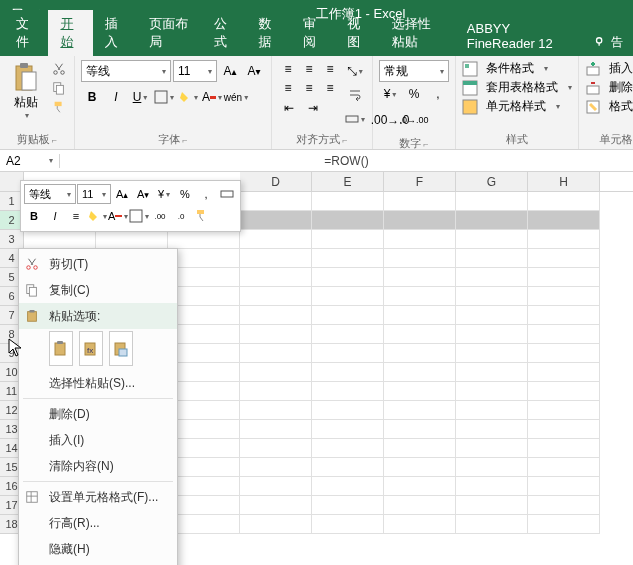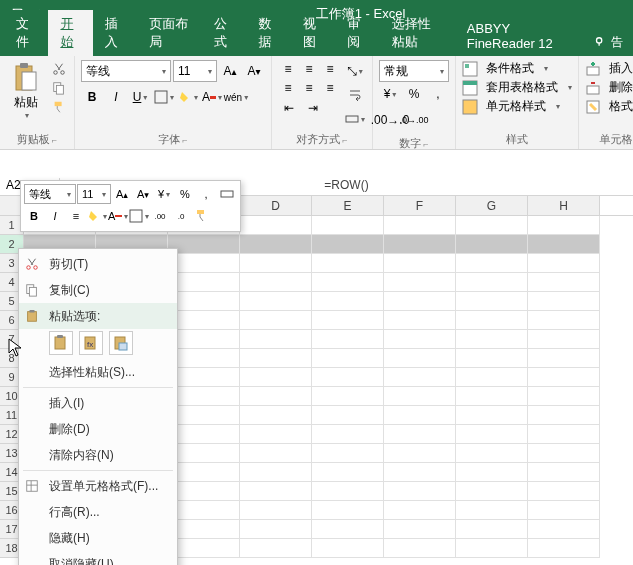--- a/index.html
+++ b/index.html
@@ -36,21 +36,21 @@
 .drop-tri { font-size: 8px; color: #666; margin-left: 2px; }
 .align-grid { display: grid; grid-template-columns: repeat(3, 20px); gap: 1px; }
 .align-cell { width: 20px; height: 18px; display: flex; align-items: center; justify-content: center; }
 .align-col { display: flex; flex-direction: column; gap: 2px; }
 .style-list { display: flex; flex-direction: column; gap: 2px; }
 .style-item { display: flex; align-items: center; gap: 8px; font-size: 12px; white-space: nowrap; }
 .style-item .ico { width: 16px; height: 16px; }
 .launcher { font-size: 9px; color: #888; }
 
 
-.formula-row { height: 22px; border-bottom: 1px solid #d4d4d4; display: flex; align-items: center; margin-top: 24px; }
+.formula-row { height: 22px; border-bottom: 1px solid #d4d4d4; display: flex; align-items: center; }
 .name-box { width: 60px; border-right: 1px solid #d4d4d4; padding: 0 6px; display: flex; align-items: center; justify-content: space-between; }
 .formula-input { flex: 1; padding: 0 6px; color: #444; }
 
 
 .mini-toolbar { position: absolute; left: 20px; top: 180px; background: #fff; border: 1px solid #c6c6c6; box-shadow: 2px 2px 6px rgba(0,0,0,0.2); padding: 3px; z-index: 100; }
 .mini-row { display: flex; gap: 1px; align-items: center; margin-bottom: 2px; }
 .mini-combo { background: #fff; border: 1px solid #ababab; height: 20px; display: flex; align-items: center; padding: 0 4px; font-size: 11px; }
 .mini-combo.font { width: 52px; }
 .mini-combo.size { width: 34px; }
 .mbtn { width: 20px; height: 20px; display: flex; align-items: center; justify-content: center; font-size: 11px; }
@@ -68,21 +68,21 @@
 .row.sel .cell { background: #c8c8c8; }
 .row.active .cell:first-of-type { background: #fff; outline: 2px solid #217346; outline-offset: -1px; }
 
 
 .ctx-menu { position: absolute; left: 18px; top: 248px; width: 160px; background: #fcfcfc; border: 1px solid #c6c6c6; box-shadow: 2px 2px 8px rgba(0,0,0,0.25); z-index: 200; padding: 2px 0; }
 .ctx-item { display: flex; align-items: center; height: 26px; padding: 0 8px 0 4px; gap: 8px; font-size: 12px; color: #333; }
 .ctx-item.highlight { background: #e8f2ec; }
 .ctx-ico { width: 18px; height: 18px; display: flex; align-items: center; justify-content: center; }
 .ctx-sep { height: 1px; background: #e0e0e0; margin: 2px 4px; }
 .paste-opts { display: flex; gap: 6px; padding: 2px 8px 4px 30px; }
-.paste-opt { width: 24px; height: 24px; border: 1px solid #ccc; display: flex; align-items: center; justify-content: center; background: #fff; }
+.paste-opt { width: 24px; height: 35px; border: 1px solid #ccc; display: flex; align-items: center; justify-content: center; background: #fff; }
 
 .cursor { position: absolute; left: 8px; top: 338px; z-index: 300; }
 
 svg.i { width: 14px; height: 14px; }
 </style>
 </head>
 <body>
 
 <div class="titlebar">
   <div class="qat">
@@ -107,22 +107,22 @@
   <div class="title-text">工作簿1 - Excel</div>
 </div>
 
 <div class="ribbon-tabs">
   <div class="tab file">文件</div>
   <div class="tab active">开始</div>
   <div class="tab">插入</div>
   <div class="tab">页面布局</div>
   <div class="tab">公式</div>
   <div class="tab">数据</div>
+  <div class="tab">审阅</div>
   <div class="tab">视图</div>
-  <div class="tab">审阅</div>
   <div class="tab">选择性粘贴</div>
   <div class="tab">ABBYY FineReader 12</div>
   <div class="tab-right">
     <svg class="i" viewBox="0 0 16 16" fill="#fff">
         <circle cx="7" cy="5" r="3" fill="none" stroke="#fff" stroke-width="1.5"></circle>
         <path d="M7 8v3" stroke="#fff" stroke-width="1.5"></path>
       </svg>
     <span>告</span>
   </div>
 </div>
@@ -683,25 +683,25 @@
         </svg>
       </div>
   </div>
   <div class="ctx-item">
     <div class="ctx-ico"></div>
       <span>选择性粘贴(S)...</span>
   </div>
   <div class="ctx-sep"></div>
   <div class="ctx-item">
     <div class="ctx-ico"></div>
+      <span>删除(D)</span>
+  </div>
+  <div class="ctx-item">
+    <div class="ctx-ico"></div>
       <span>插入(I)</span>
-  </div>
-  <div class="ctx-item">
-    <div class="ctx-ico"></div>
-      <span>删除(D)</span>
   </div>
   <div class="ctx-item">
     <div class="ctx-ico"></div>
       <span>清除内容(N)</span>
   </div>
   <div class="ctx-sep"></div>
   <div class="ctx-item">
     <div class="ctx-ico">
         <svg class="i" viewBox="0 0 16 16">
           <rect x="2" y="2" width="12" height="12" fill="#fff" stroke="#888"></rect>

